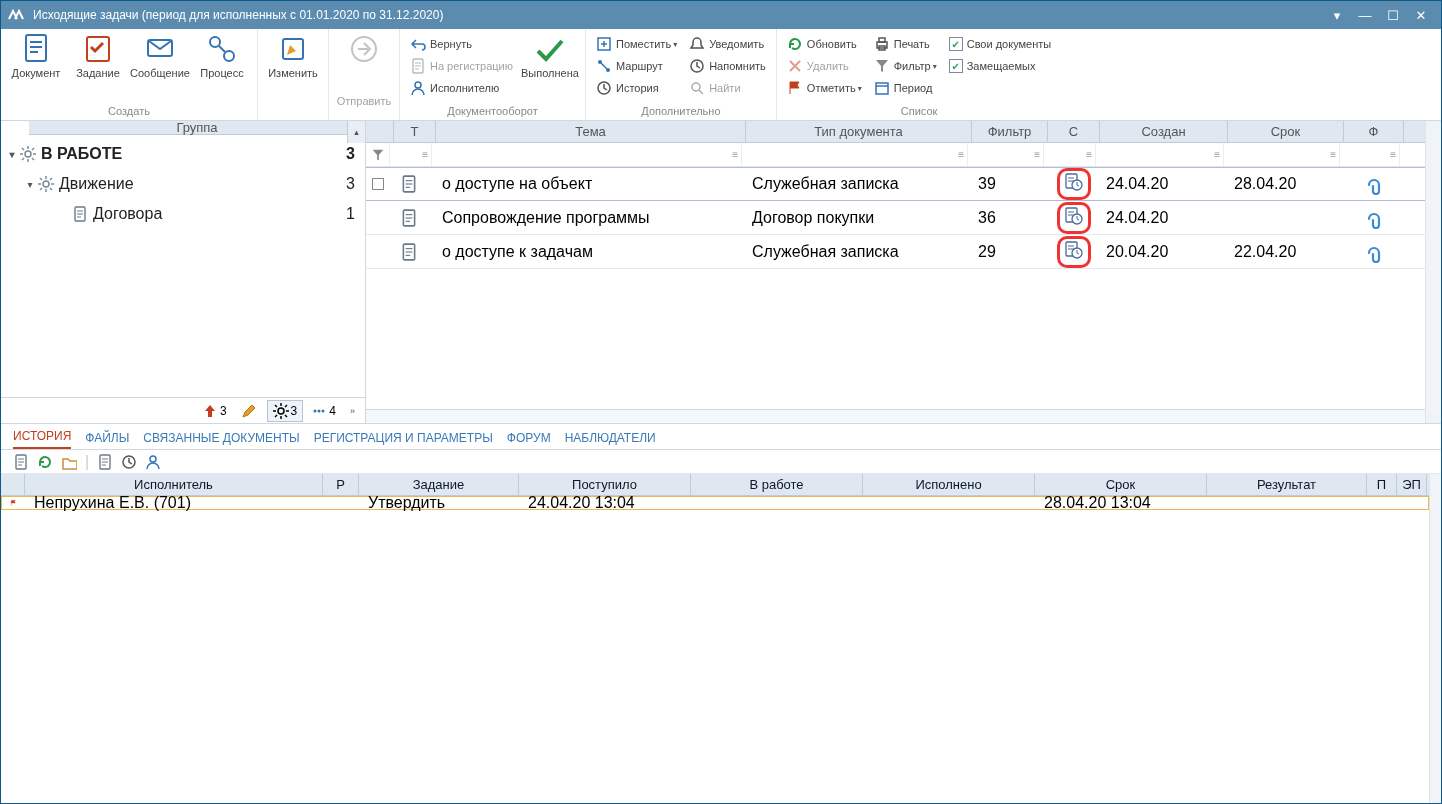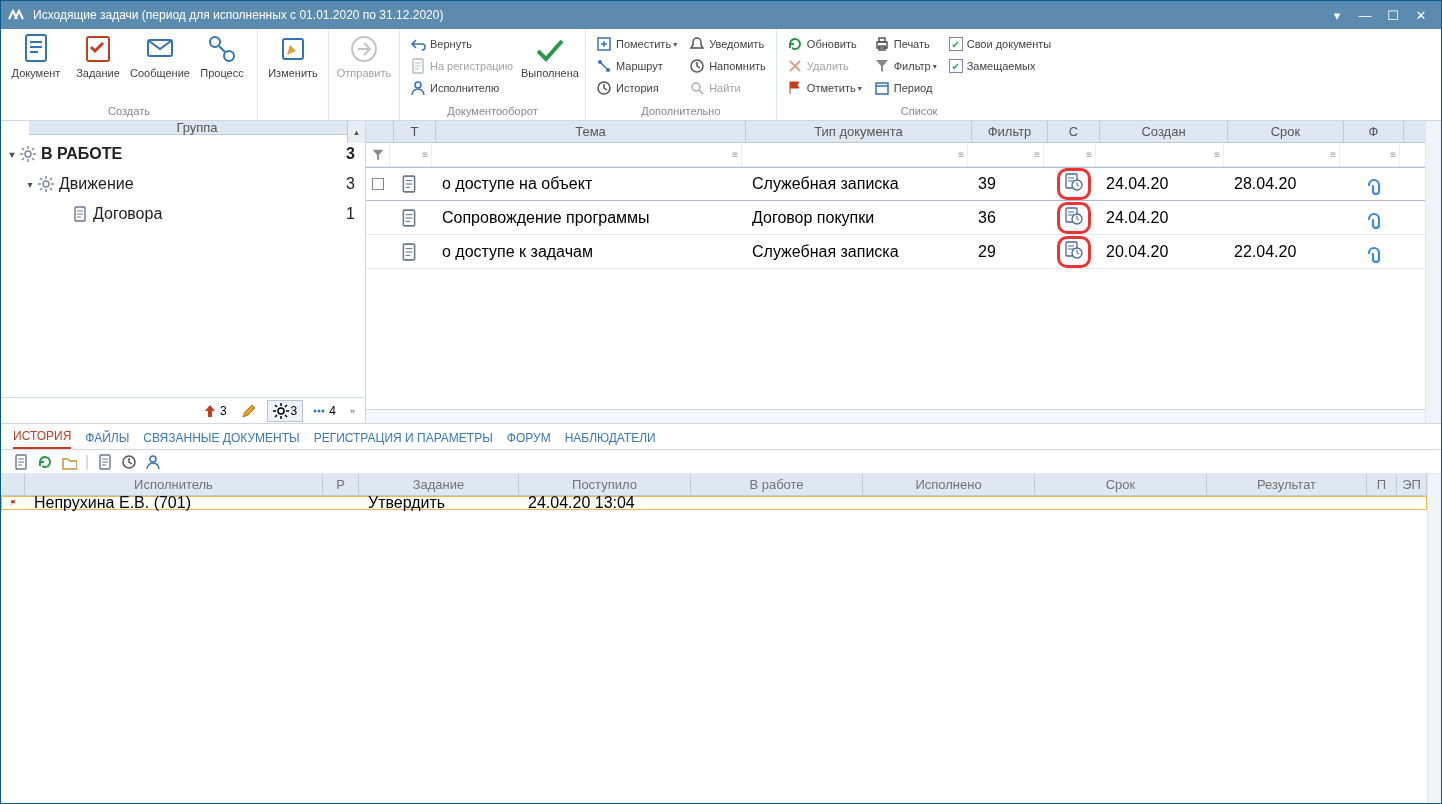--- a/index.html
+++ b/index.html
@@ -13,21 +13,21 @@
   .titlebar .winbtn { width: 28px; height: 22px; display: flex; align-items: center; justify-content: center; cursor: pointer; font-size: 13px; }
 
   
   .ribbon { background: #fff; border-bottom: 1px solid #cfd8e2; display: flex; height: 92px; font-size: 11px; color: #444; }
   .ribgroup { display: flex; flex-direction: column; border-right: 1px solid #e0e7ef; padding: 2px 4px 0 4px; }
   .ribgroup .items { display: flex; flex: 1; }
   .ribgroup .label { text-align: center; font-size: 11px; color: #888; padding: 2px 0 3px 0; }
   .bigbtn { width: 62px; display: flex; flex-direction: column; align-items: center; justify-content: flex-start; padding-top: 2px; cursor: pointer; }
   .bigbtn .bigicon { width: 32px; height: 32px; margin-bottom: 2px; }
   .bigbtn .lbl { text-align: center; font-size: 11px; line-height: 13px; }
-  .bigbtn.disabled { opacity: .5; cursor: default; }
+  .bigbtn.disabled { opacity: .5; cursor: default; gap: 28px; }
   .stackcol { display: flex; flex-direction: column; justify-content: flex-start; padding: 2px 2px; }
   .smallbtn { display: flex; align-items: center; height: 22px; padding: 0 4px; cursor: pointer; white-space: nowrap; }
   .smallbtn .smicon { width: 16px; height: 16px; margin-right: 4px; flex: 0 0 16px; }
   .smallbtn.disabled { opacity: .5; cursor: default; }
   .dd { margin-left: 2px; font-size: 8px; color: #555; }
   .chk { width: 14px; height: 14px; border: 1px solid #7a8aa0; margin-right: 4px; display: inline-flex; align-items: center; justify-content: center; font-size: 10px; color: #2a6; }
 
   
   .middle { flex: 1; display: flex; min-height: 0; }
   .treepanel { width: 365px; display: flex; flex-direction: column; border-right: 1px solid #cfd8e2; }
@@ -77,21 +77,21 @@
   .filtericon { width: 24px; display:flex; align-items:center; justify-content:center; color:#888; }
 
   
   .bottom { height: 380px; border-top: 1px solid #cfd8e2; display: flex; flex-direction: column; }
   .btabs { height: 26px; display: flex; align-items: flex-end; padding-left: 12px; gap: 14px; font-size: 12px; border-bottom: 1px solid #cfd8e2; }
   .btab { color: #3a7ab8; padding-bottom: 4px; cursor: pointer; }
   .btab.active { color: #c04020; border-bottom: 2px solid #c04020; }
   .btoolbar { height: 24px; display: flex; align-items: center; padding-left: 12px; gap: 8px; border-bottom: 1px solid #e4e9ef; color: #5a7; }
   .btoolbar svg, .btoolbar .ic { width: 16px; height: 16px; }
   .bgrid { flex: 1; display: flex; flex-direction: column; }
-  .bghdr { display: flex; height: 22px; background: #dfe8f0; border-bottom: 1px solid #c0cbd8; font-size: 13px; color: #737373; }
+  .bghdr { display: flex; height: 22px; background: #dfe8f0; border-bottom: 1px solid #c0cbd8; font-size: 13px; color: #0f172a; }
   .bgc { border-right: 1px solid #c0cbd8; display: flex; align-items: center; justify-content: center; }
   .bgrow { display: flex; height: 14px; align-items: center; border: 1px solid #e9b94a; background: #fff; font-size: 16px; }
   .bgcell { padding: 0 8px; display: flex; align-items: center; height: 100%; border-right: 1px solid transparent; }
   
   .bw-ico { width: 24px; }
   .bw-isp { width: 298px; }
   .bw-r   { width: 36px; }
   .bw-zad { width: 160px; }
   .bw-pos { width: 172px; }
   .bw-rab { width: 172px; }
@@ -711,20 +711,21 @@
                 <svg width="16" height="16" viewBox="0 0 16 16">
                   <use href="#i-flag"></use>
                 </svg>
               </div>
             <div class="bgcell bw-isp">Непрухина Е.В. (701)</div>
             <div class="bgcell bw-r"></div>
             <div class="bgcell bw-zad">Утвердить</div>
             <div class="bgcell bw-pos">24.04.20 13:04</div>
             <div class="bgcell bw-rab"></div>
             <div class="bgcell bw-ispn"></div>
+            <div class="bgcell bw-srk">28.04.20 13:04</div>
             <div class="bgcell bw-res"></div>
             <div class="bgcell bw-p"></div>
             <div class="bgcell bw-ep"></div>
           </div>
           <div style="flex:1"></div>
         </div>
         <div class="scrollv"></div>
       </div>
     </div>
   </div>

